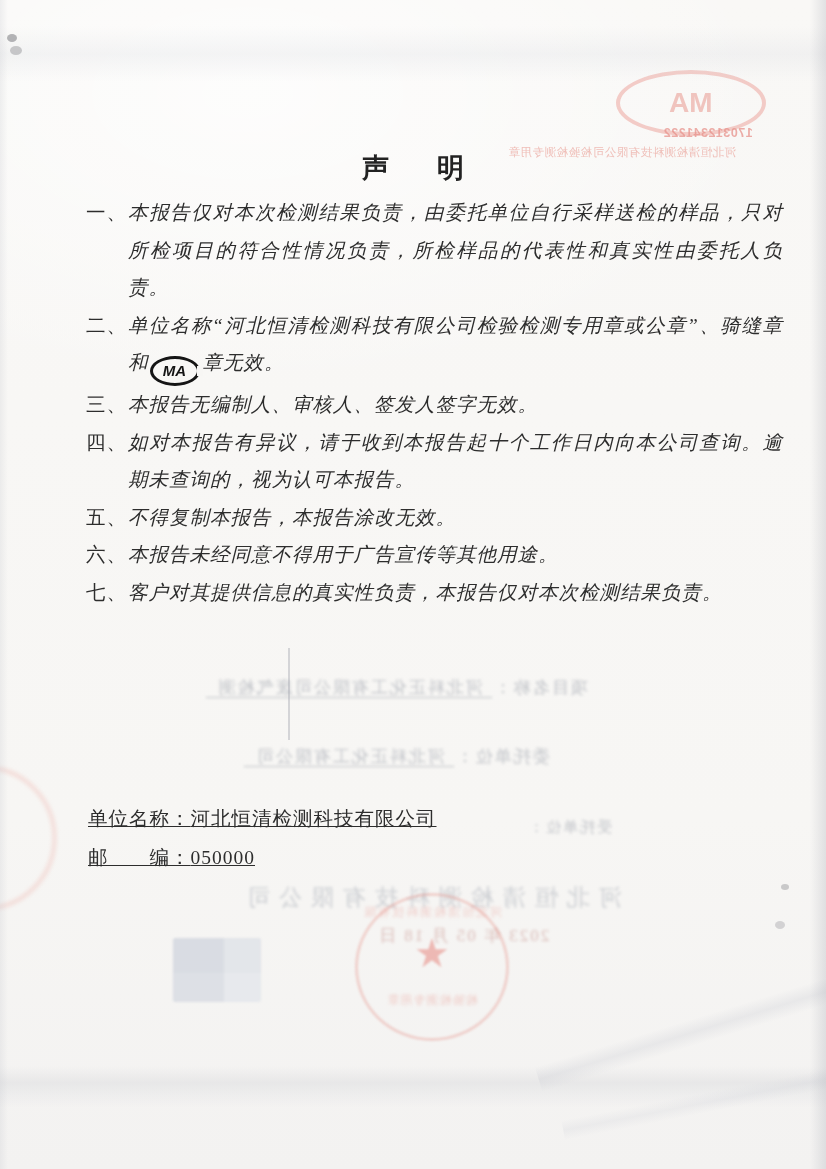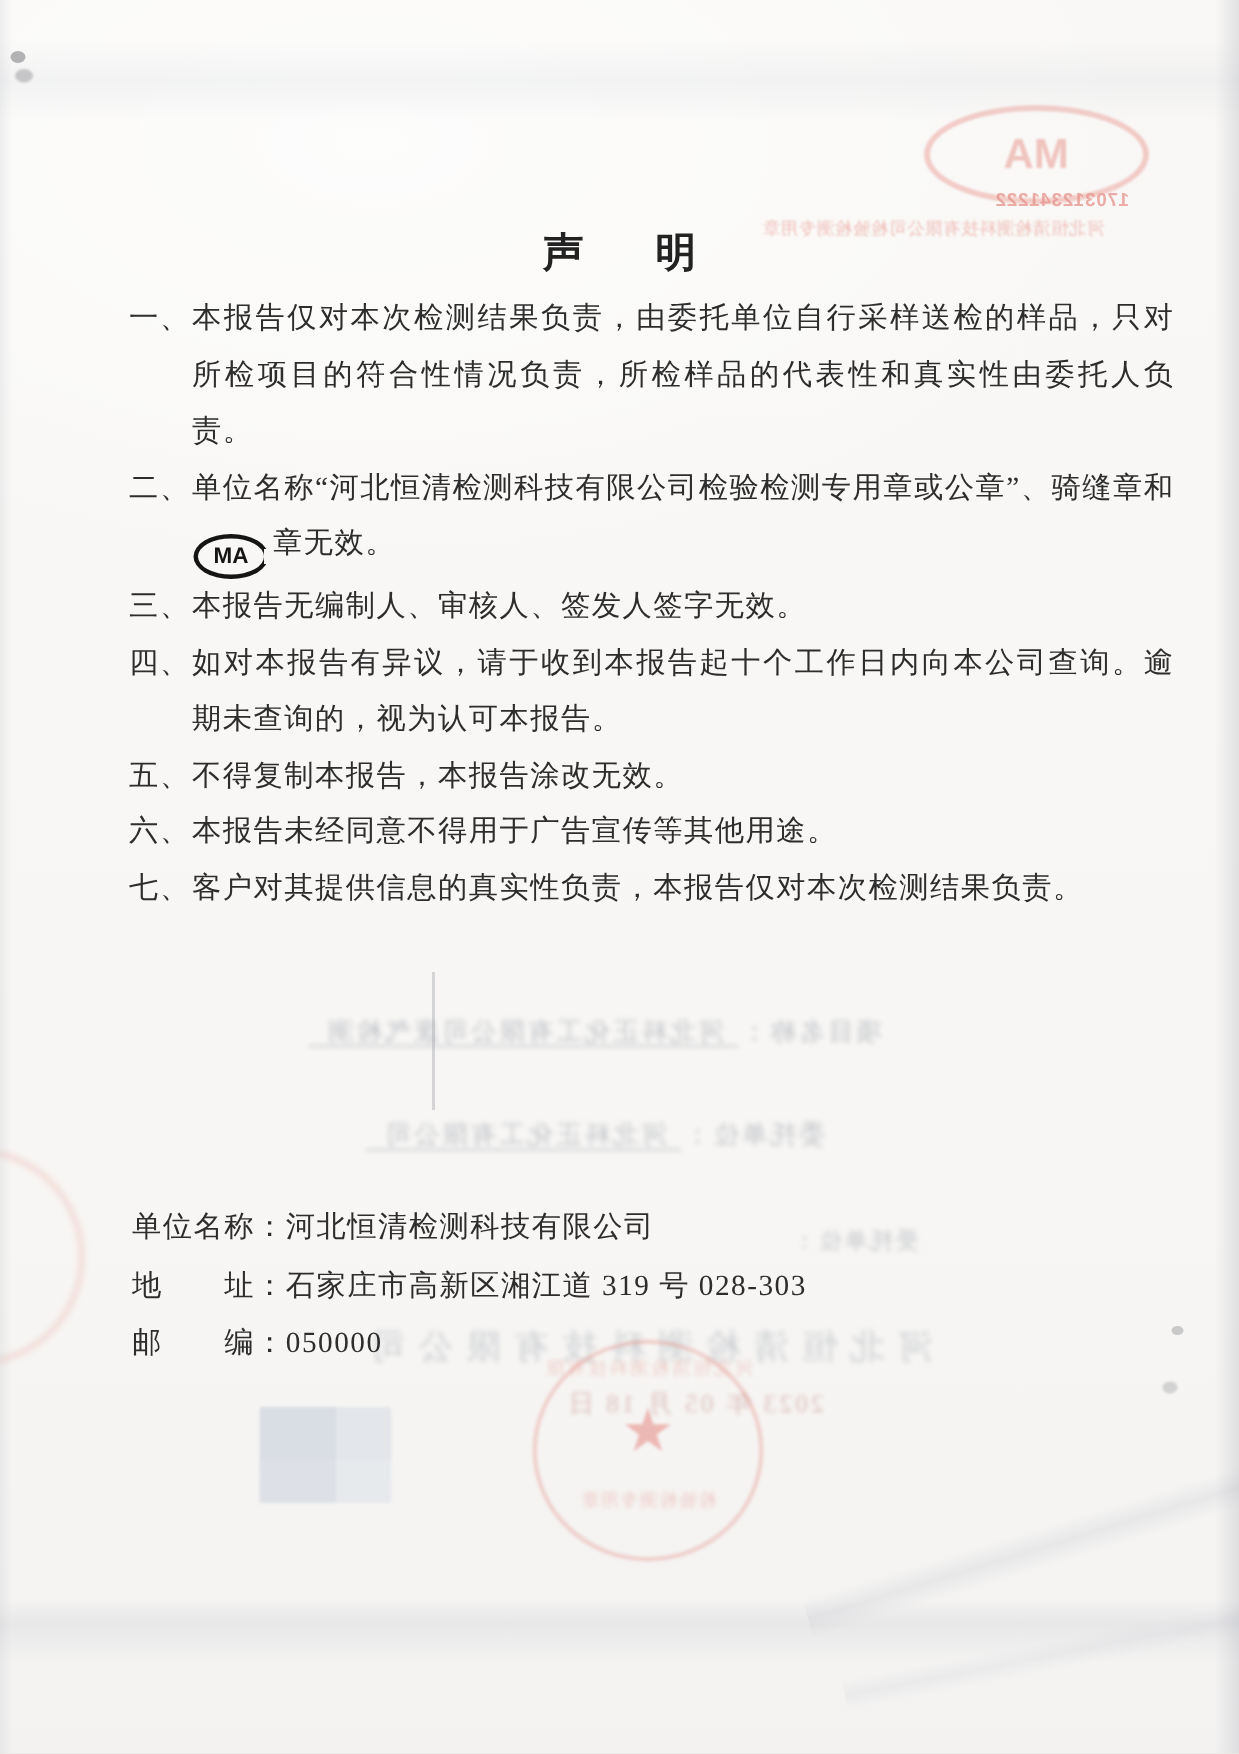--- a/index.html
+++ b/index.html
@@ -21,38 +21,38 @@
     display:flex;justify-content:center;gap:48px;
     font-size:27px;font-weight:600;color:#222;
   }
   .stmt{
     position:absolute;left:86px;top:194px;width:697px;
     font-size:19.5px;line-height:37.5px;letter-spacing:1px;color:#2d2d2d;
     text-align:justify;
   }
   .stmt-item{display:flex;}
   .stmt-num{flex:0 0 42px;}
-  .stmt-txt{flex:1;}
+  .stmt-txt{flex:1;font-style:italic;}
   .cma-mark{
     display:inline-block;position:relative;width:44px;height:24px;
     border:3.5px solid #151515;border-radius:50%;
     vertical-align:-7px;margin:0 3px 0 1px;text-align:center;
     letter-spacing:0;
   }
   .cma-mark .cma-letters{
     display:block;font-family:"Liberation Sans","DejaVu Sans",sans-serif;
     font-weight:bold;font-size:15px;line-height:23px;color:#151515;
   }
   .cma-mark::after{
     content:"";position:absolute;right:-6px;top:7px;height:10px;width:6px;
     background:#f7f6f4;
   }
   .contact{
     position:absolute;left:88px;top:800px;width:560px;
-    font-size:19.5px;line-height:38.5px;letter-spacing:1px;color:#2d2d2d;
+    font-size:19.5px;line-height:38.5px;letter-spacing:1px;color:#2d2d2d;text-decoration:underline;
   }
   .contact-row{white-space:nowrap;}
   
   .mirror{transform:scaleX(-1);}
   .ghost{position:absolute;pointer-events:none;}
   .cma-ghost{
     left:616px;top:70px;width:142px;height:58px;
     border:4.5px solid rgba(236,166,158,.55);border-radius:50%;
     display:flex;align-items:center;justify-content:center;
     filter:blur(.6px);
@@ -235,20 +235,17 @@
       <span class="stmt-num">七、</span>
       <span class="stmt-txt">客户对其提供信息的真实性负责，本报告仅对本次检测结果负责。</span>
     </div>
   </div>
 
   <div class="contact">
     <div class="contact-row">
       <span>单位名称：</span><span>河北恒清检测科技有限公司</span>
     </div>
     <div class="contact-row">
-      <span>地　　址：</span><span>石家庄市高新区湘江道 319 号 028-303</span>
-    </div>
-    <div class="contact-row">
       <span>邮　　编：</span><span>050000</span>
     </div>
   </div>
 
 </div>
 
 </body></html>

